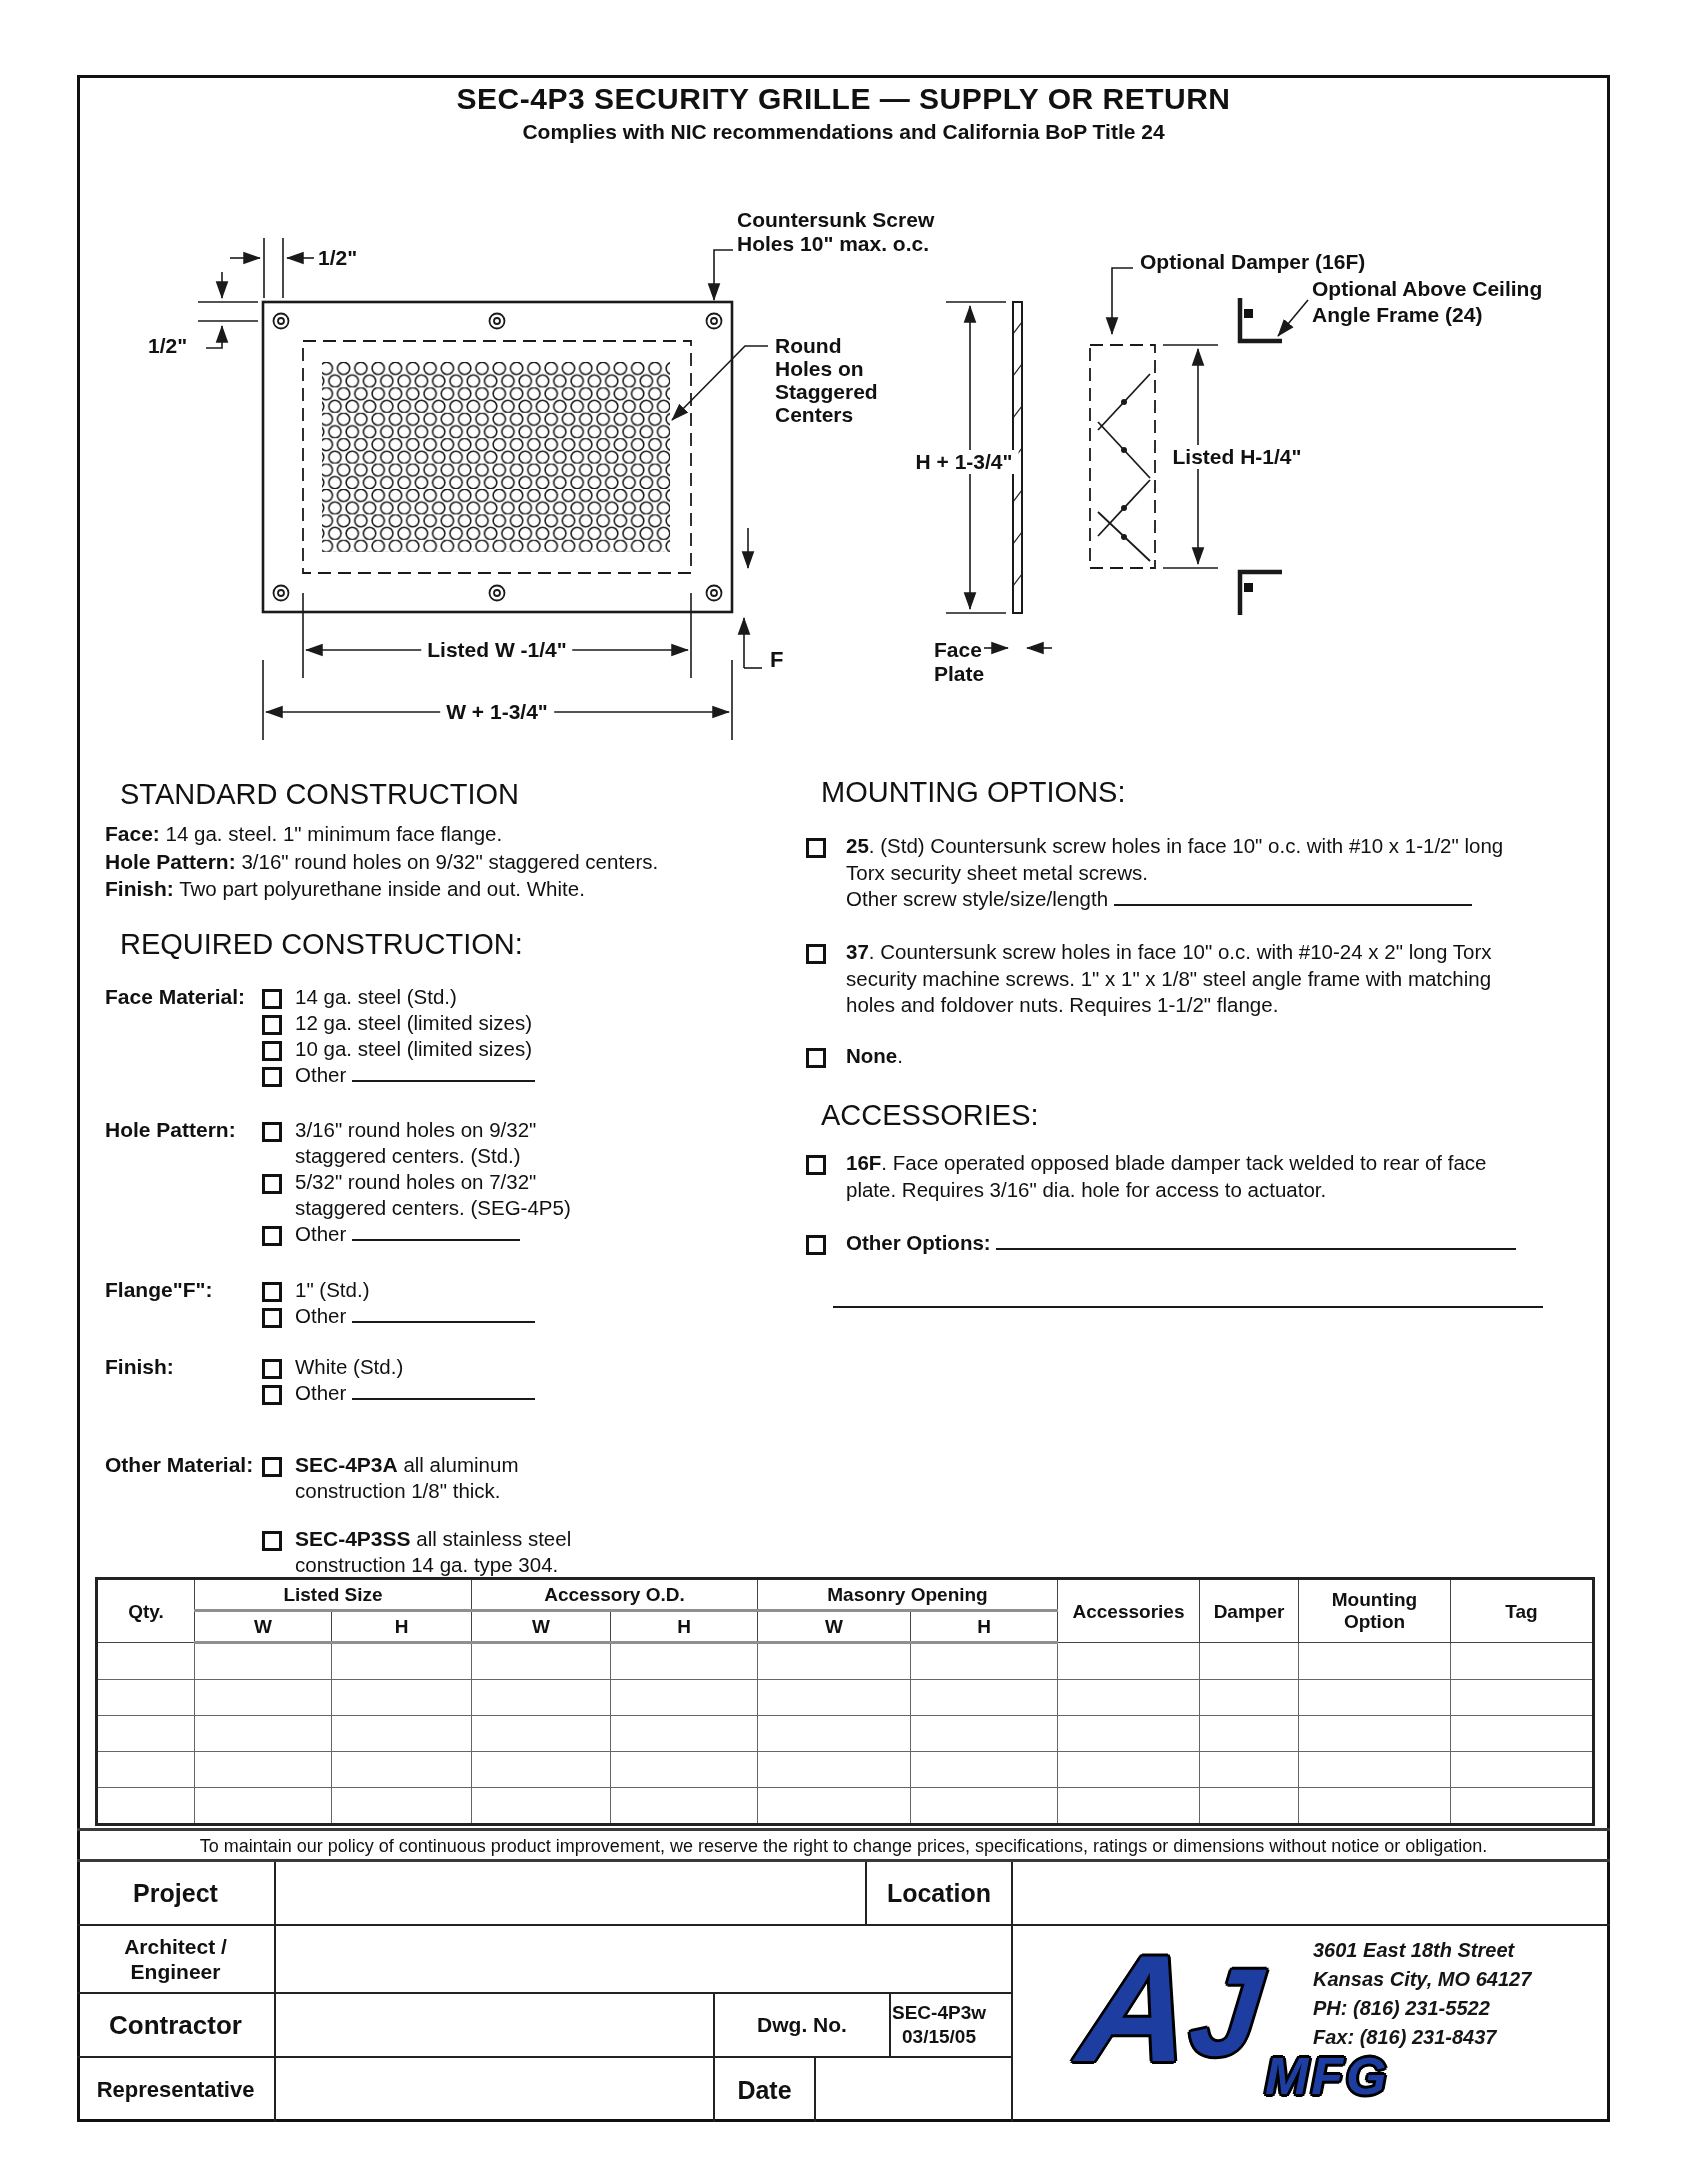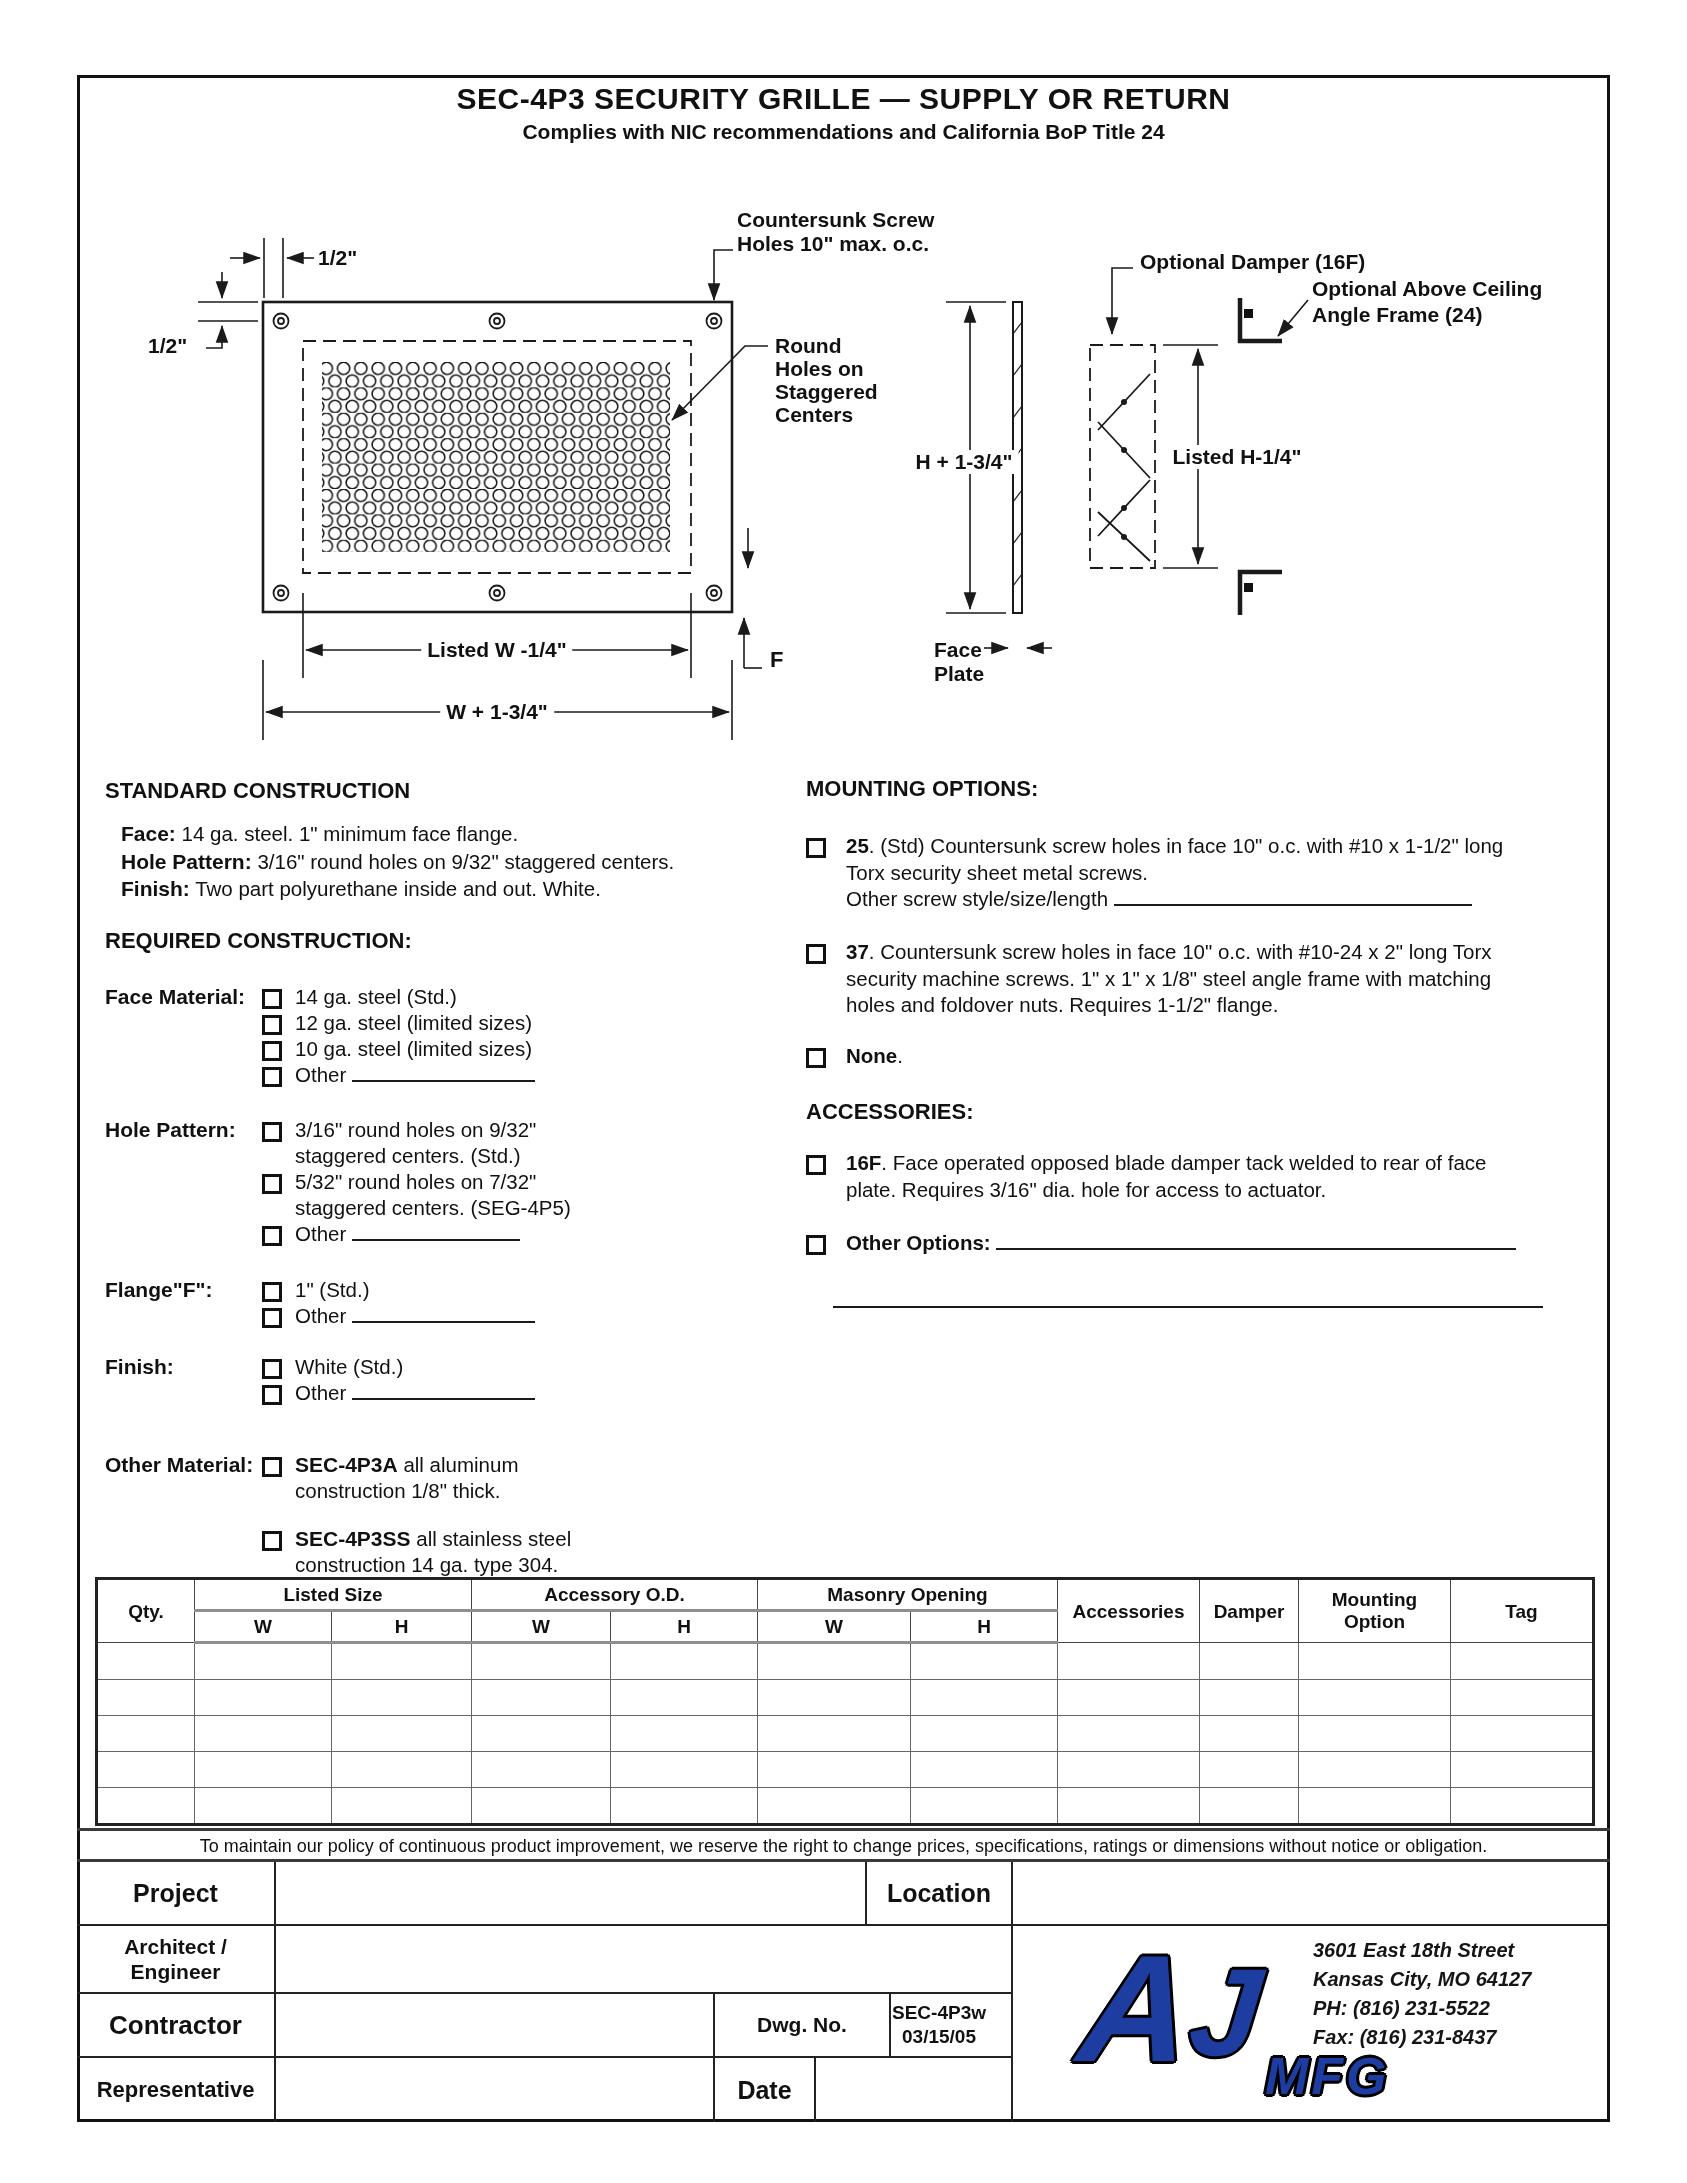--- a/index.html
+++ b/index.html
@@ -6,23 +6,23 @@
   .page{position:relative;width:1687px;height:2183px;background:#ffffff;
         font-family:"Liberation Sans", sans-serif;color:#111;overflow:hidden;}
   .abs{position:absolute;}
   .border-box{left:77px;top:75px;width:1533px;height:2047px;border:3px solid #111;box-sizing:border-box;}
   .page-title{left:77px;top:82px;width:1533px;text-align:center;font-size:30px;font-weight:bold;letter-spacing:.5px;}
   .page-subtitle{left:77px;top:120px;width:1533px;text-align:center;font-size:21px;font-weight:bold;}
   svg.draw{left:0;top:0;width:1687px;height:900px;}
   .dwg-label{position:absolute;font-weight:bold;font-size:21px;line-height:24px;white-space:pre;}
   .dim-label{position:absolute;font-weight:bold;font-size:21px;background:#fff;padding:0 6px;
              transform:translate(-50%,-50%);white-space:nowrap;}
-  .sec-title{position:absolute;font-size:22px;font-weight:bold;white-space:nowrap;}
+  .sec-title{position:absolute;font-size:29px;font-weight:normal;white-space:nowrap;margin-left:15px;}
   .std-lines{position:absolute;font-size:20.5px;line-height:27.5px;width:640px;}
-  .std-lines b{font-size:21px;margin-left:16px;}
+  .std-lines b{font-size:21px;}
   .grp{position:absolute;display:flex;}
   .grp-label{width:157px;flex:none;font-weight:bold;font-size:21px;line-height:26px;}
   .opts{display:flex;flex-direction:column;}
   .opt{display:flex;gap:13px;font-size:20.5px;line-height:26px;}
   .opt .cb{width:14px;height:14px;border:3px solid #111;flex:none;margin-top:5px;}
   .opt .txt{max-width:305px;}
   .opt .txt b{font-size:21px;}
   .m-opt{position:absolute;display:flex;gap:20px;font-size:20.5px;line-height:26.5px;}
   .m-opt .txt{width:690px;}
   .blank{display:inline-block;border-bottom:2px solid #1a1a1a;height:18px;vertical-align:baseline;}

